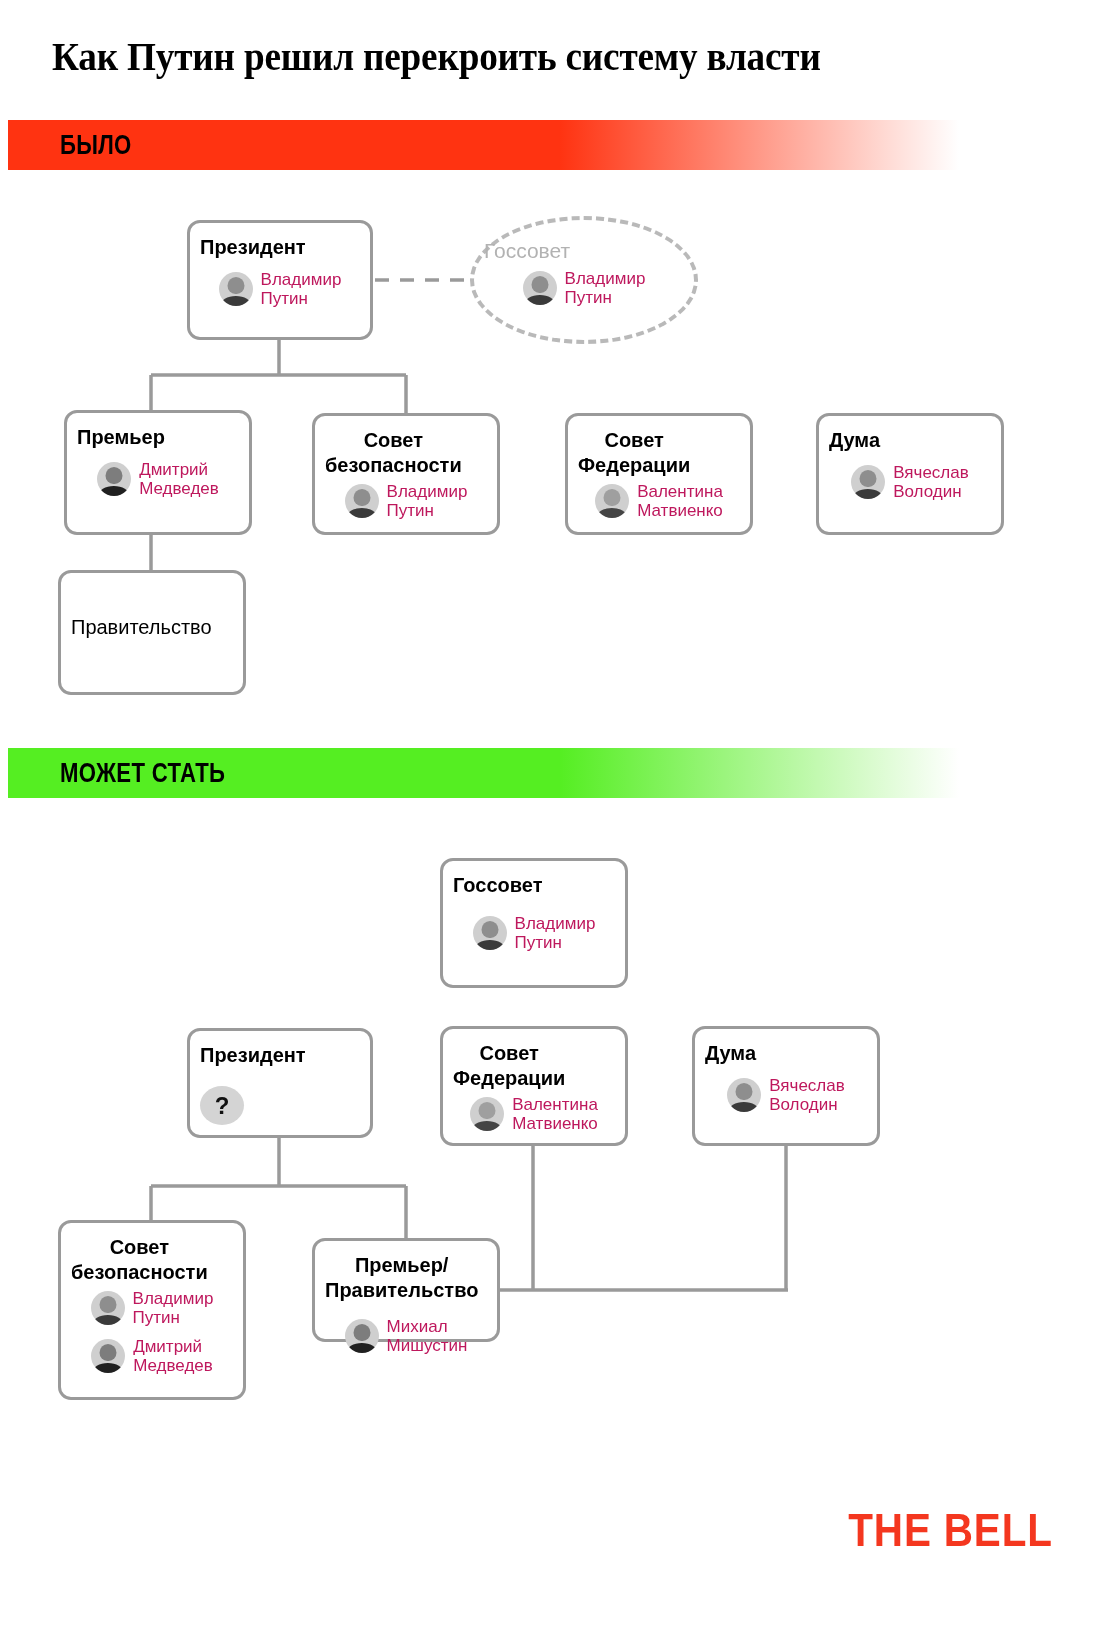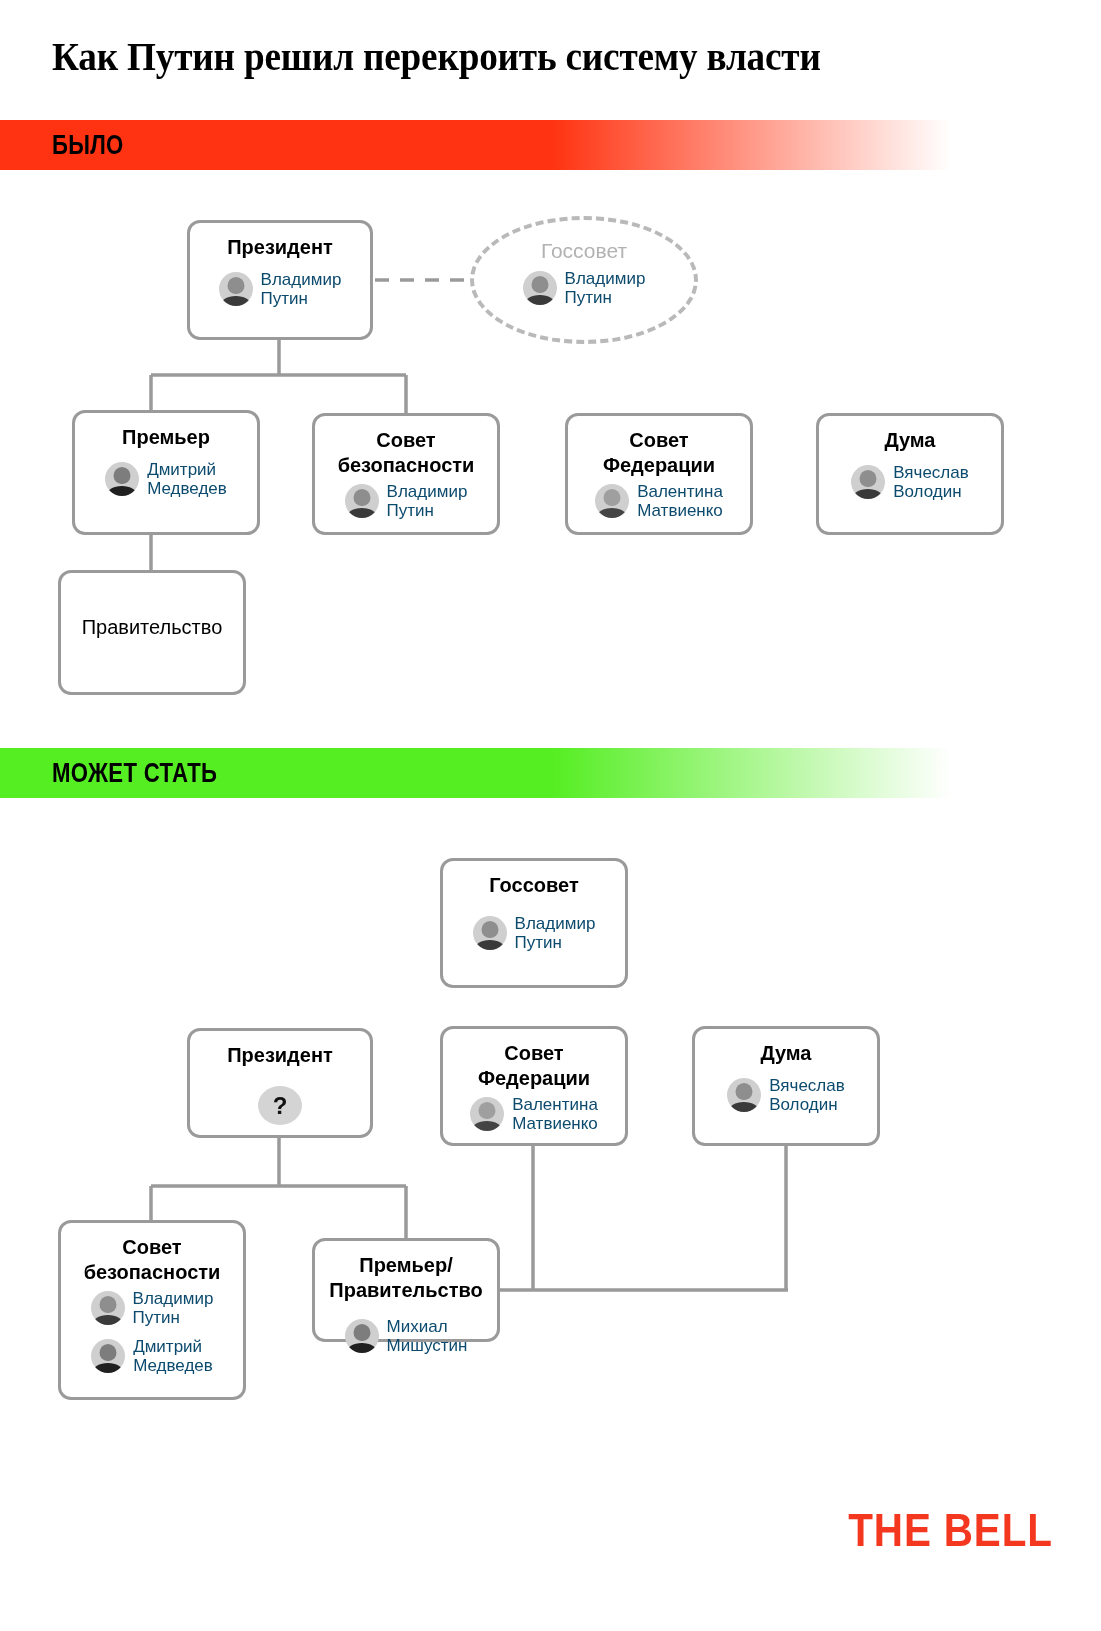--- a/index.html
+++ b/index.html
@@ -26,21 +26,21 @@
     letter-spacing: -0.2px;
     color: #000000;
     transform: scaleX(0.93);
     transform-origin: left center;
     white-space: nowrap;
   }
 
   
   .band {
     position: absolute;
-    left: 0;
+    left: 8px;
     width: 951px;
     height: 50px;
   }
   .band-label {
     position: absolute;
     left: 52px;
     top: 50%;
     transform: translateY(-50%) scaleX(0.82);
     transform-origin: left center;
     font-weight: bold;
@@ -59,21 +59,21 @@
   .connectors { position: absolute; left: 0; top: 0; overflow: visible; }
 
   
   .node {
     position: absolute;
     border: 3px solid #9a9a9a;
     border-radius: 13px;
     background: #ffffff;
     display: flex;
     flex-direction: column;
-    align-items: center;
+    align-items: flex-start;
     padding: 12px 10px 10px;
     z-index: 2;
   }
   .node.ellipse {
     border-radius: 50%;
     border-style: dashed;
     border-color: #b9b9b9;
     border-width: 4px;
     justify-content: flex-start;
   }
@@ -87,21 +87,21 @@
   }
   .node.ellipse .node-title { color: #b2b2b2; font-weight: normal; font-size: 21px; }
   .node.plain .node-title { font-weight: normal; }
   .node.plain { justify-content: center; padding-top: 0; }
 
   .people { margin-top: 10px; width: 100%; display: flex; flex-direction: column; gap: 6px; align-items: center; }
   .person { display: flex; align-items: center; gap: 8px; }
   .person-name {
     font-size: 17px;
     line-height: 19px;
-    color: #0c4a6e;
+    color: #be185d;
     white-space: pre-line;
   }
 
   
   .avatar {
     width: 34px; height: 34px;
     border-radius: 50%;
     flex: 0 0 34px;
     position: relative;
     overflow: hidden;
@@ -196,21 +196,21 @@
     <div class="node-title">Госсовет</div>
     <div class="people" style="margin-top:6px;">
       <div class="person">
         <span class="avatar"></span>
         <span class="person-name">Владимир
 Путин</span>
       </div>
     </div>
   </div>
 
-  <div class="node" id="n-was-premier" style="left:72px; top:240px; width:188px; height:125px;">
+  <div class="node" id="n-was-premier" style="left:64px; top:240px; width:188px; height:125px;">
     <div class="node-title">Премьер</div>
     <div class="people">
       <div class="person">
         <span class="avatar dark"></span>
         <span class="person-name">Дмитрий
 Медведев</span>
       </div>
     </div>
   </div>
 

